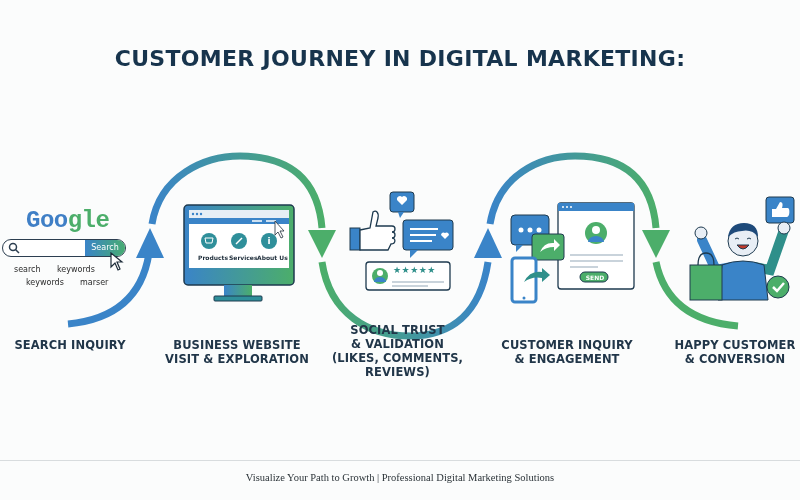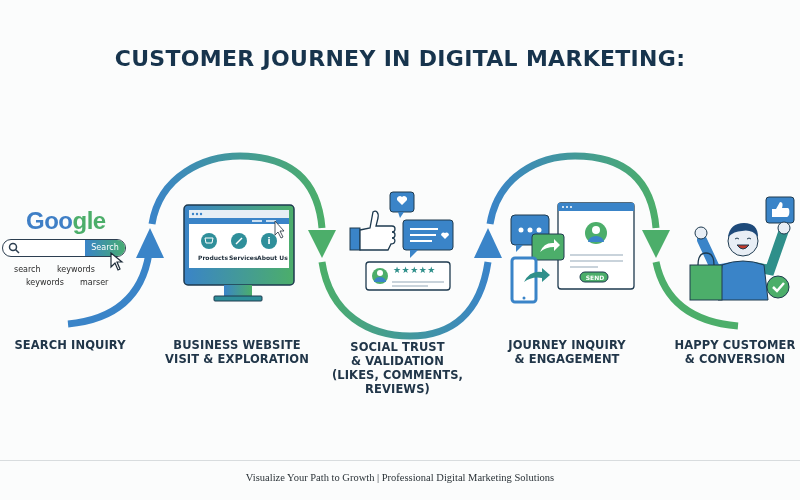--- a/index.html
+++ b/index.html
@@ -3,21 +3,21 @@
 <meta charset="utf-8">
 <style>
   html,body{margin:0;padding:0;}
   body{width:800px;height:500px;background:#fbfcfc;position:relative;overflow:hidden;font-family:"DejaVu Sans",sans-serif;}
   .title{position:absolute;top:44px;left:0;width:800px;text-align:center;color:#17344d;font-weight:bold;font-size:22px;line-height:30px;letter-spacing:0.3px;}
   svg.wave{position:absolute;left:0;top:0;}
   .label{position:absolute;text-align:center;color:#213649;font-weight:bold;font-size:11.5px;line-height:14px;letter-spacing:0.1px;}
   .footer-line{position:absolute;left:0;top:460px;width:800px;height:1px;background:#d8dcde;}
   .footer{position:absolute;top:472px;left:0;width:800px;text-align:center;font-size:10.5px;color:#2b3338;font-family:Liberation Serif, serif;}
   
-  .google{position:absolute;left:26px;top:207px;font-size:24px;font-weight:bold;font-family:Liberation Sans, sans-serif;letter-spacing:-0.5px;}
+  .google{position:absolute;left:26px;top:207px;font-size:24px;font-weight:bold;font-family:Liberation Mono, monospace;letter-spacing:-0.5px;}
   .google .b{color:#3f7fc6}.google .g{color:#4cae6a}
   .searchbar{position:absolute;left:2px;top:239px;width:122px;height:16px;border:1.5px solid #2c3e50;border-radius:9px;background:#fff;overflow:hidden;}
   .searchbar .btn{position:absolute;right:0;top:0;width:40px;height:16px;background:linear-gradient(90deg,#3a84c8,#47ac72);color:#fff;font-size:8px;line-height:16px;text-align:center;}
   .kw{position:absolute;font-size:8px;color:#2a2a2a;}
   .t-s{font-size:6px;font-weight:bold;color:#1e2d3a;position:absolute;}
 </style>
 </head>
 <body>
 
 <div class="title">
@@ -163,28 +163,28 @@
   <path d="M85 92 l4 4 l7 -8" stroke="#fff" stroke-width="2.5" fill="none"></path>
 </svg>
 
 <div class="label" style="left:0;top:338px;width:140px">
   <div>SEARCH INQUIRY</div>
 </div>
 <div class="label" style="left:162px;top:338px;width:150px">
   <div>BUSINESS WEBSITE</div>
   <div>VISIT &amp; EXPLORATION</div>
 </div>
-<div class="label" style="left:330px;top:340px;width:135px">
+<div class="label" style="left:330px;top:323px;width:135px">
   <div>SOCIAL TRUST</div>
   <div>&amp; VALIDATION</div>
   <div>(LIKES, COMMENTS,</div>
   <div>REVIEWS)</div>
 </div>
 <div class="label" style="left:497px;top:338px;width:140px">
-  <div>JOURNEY INQUIRY</div>
+  <div>CUSTOMER INQUIRY</div>
   <div>&amp; ENGAGEMENT</div>
 </div>
 <div class="label" style="left:670px;top:338px;width:130px">
   <div>HAPPY CUSTOMER</div>
   <div>&amp; CONVERSION</div>
 </div>
 
 <div class="footer-line"></div>
 <div class="footer">Visualize Your Path to Growth | Professional Digital Marketing Solutions</div>
 

